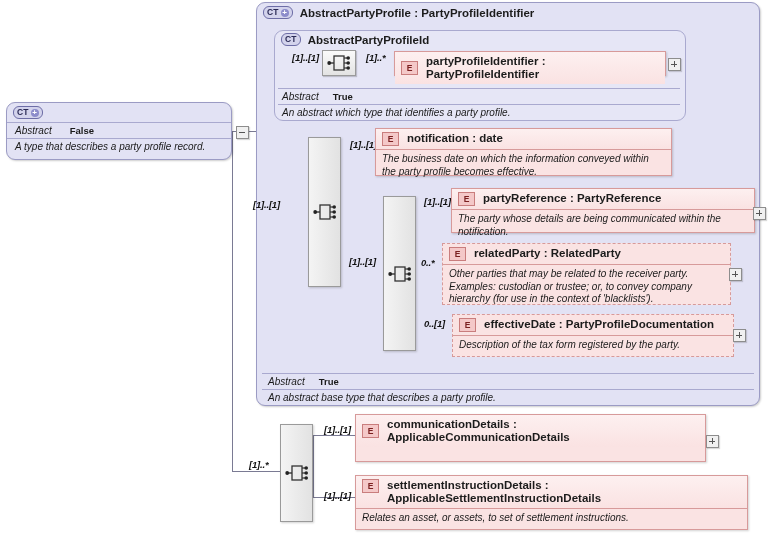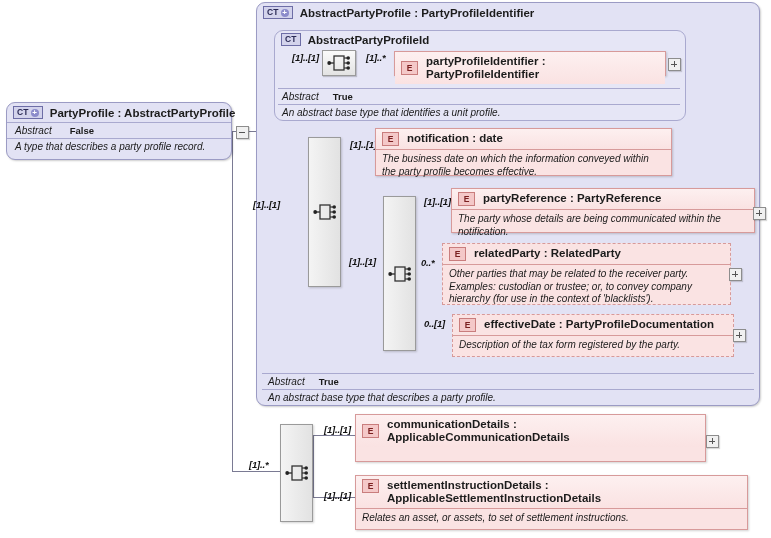--- a/index.html
+++ b/index.html
@@ -31,21 +31,21 @@
     gap:7px;
     padding:3px 8px 3px 6px;
     font-weight:bold;
     font-size:11.5px;
     color:#1c1c1c;
     white-space:nowrap;
   }
   .badge{
     display:inline-flex;align-items:center;justify-content:center;
     border:1px solid #6d6da6;
-    border-radius:0;
+    border-radius:6px;
     background:#d3d3ec;
     color:#2a2a55;
     font-size:8.5px;font-weight:bold;
     letter-spacing:.2px;
     padding:0 3px;
     height:13px;
     line-height:13px;
     box-sizing:border-box;
   }
   .badge .plus{
@@ -186,21 +186,20 @@
 <div class="vline abs" style="left:313px;top:435px;height:62px;"></div>
 <div class="hline abs" style="left:313px;top:435px;width:42px;"></div>
 <div class="hline abs" style="left:313px;top:497px;width:42px;"></div>
 
 <div class="ct-box abs" style="left:6px;top:102px;width:226px;height:58px;">
   <div class="ct-header">
     <span class="badge">
       <span>CT</span>
         <span class="plus">+</span>
     </span>
-    <span>PartyProfile : AbstractPartyProfile</span>
   </div>
   <div class="rowline">
     <span class="k">Abstract</span><span class="v">False</span>
   </div>
   <div class="descline">A type that describes a party profile record.</div>
 </div>
 <div class="tog" style="left:236px;top:126px;"></div>
 
 <div class="ct-box abs" style="left:256px;top:2px;width:504px;height:404px;">
   <div class="ct-header">
@@ -221,21 +220,21 @@
   <div class="ct-header" style="padding:2px 8px 2px 6px;">
     <span class="badge">
       <span>CT</span>
     </span>
     <span>AbstractPartyProfileId</span>
   </div>
 </div>
 <div class="abs" style="left:278px;top:88px;width:402px;border-top:1px solid #a9a9cf;padding:2px 4px;font-size:10px;white-space:nowrap;">
   <span style="font-style:italic;">Abstract</span><span style="font-weight:bold;margin-left:14px;font-size:9.5px;">True</span>
 </div>
-<div class="abs" style="left:278px;top:104px;width:402px;border-top:1px solid #a9a9cf;padding:2px 4px;font-size:10px;font-style:italic;white-space:nowrap;">An abstract base type that identifies a unit profile.</div>
+<div class="abs" style="left:278px;top:104px;width:402px;border-top:1px solid #a9a9cf;padding:2px 4px;font-size:10px;font-style:italic;white-space:nowrap;">An abstract which type that identifies a party profile.</div>
 
 <div class="seqicon-sm abs" style="left:322px;top:50px;width:34px;height:26px;">
   <svg width="24" height="18" viewBox="0 0 24 18">
     <line x1="1" y1="9" x2="7" y2="9" stroke="#333" stroke-width="1.4"></line>
     <circle cx="2.2" cy="9" r="1.9" fill="#222"></circle>
     <rect x="7" y="2" width="10" height="14" fill="none" stroke="#333" stroke-width="1.3"></rect>
     <line x1="17" y1="4" x2="21" y2="4" stroke="#333" stroke-width="1.2"></line>
     <line x1="17" y1="9" x2="21" y2="9" stroke="#333" stroke-width="1.2"></line>
     <line x1="17" y1="14" x2="21" y2="14" stroke="#333" stroke-width="1.2"></line>
     <circle cx="21.2" cy="4" r="1.8" fill="#222"></circle>

